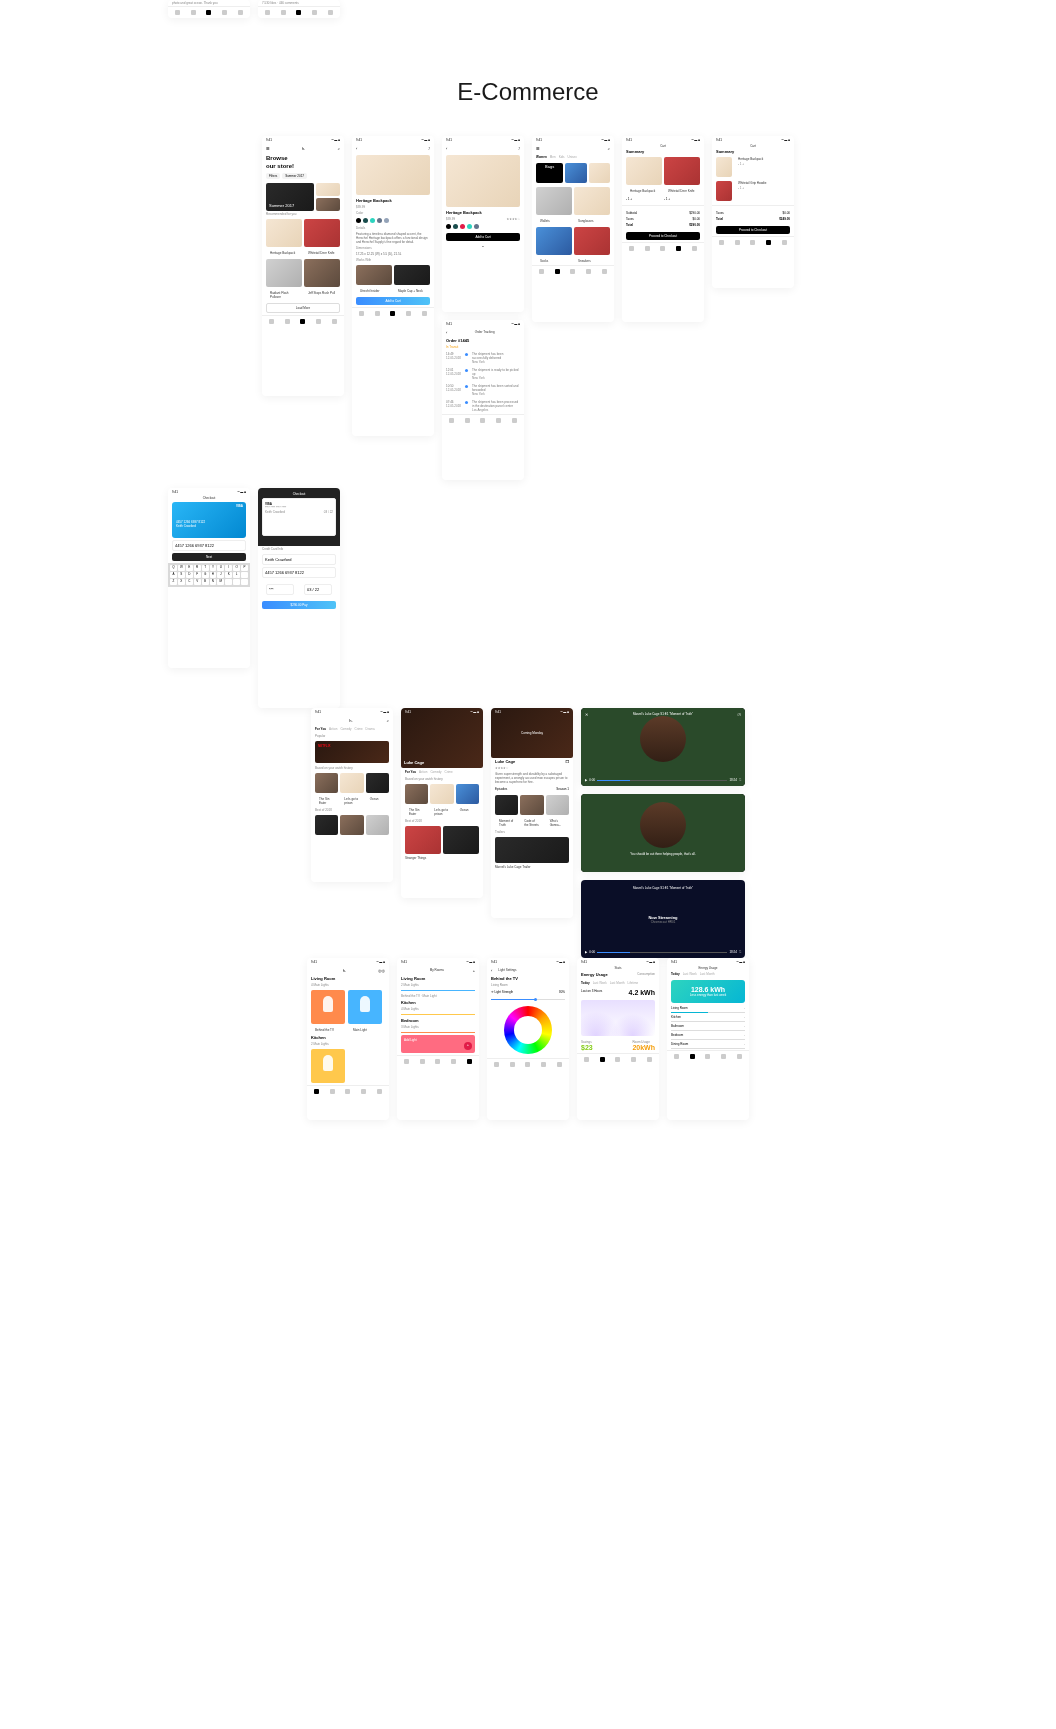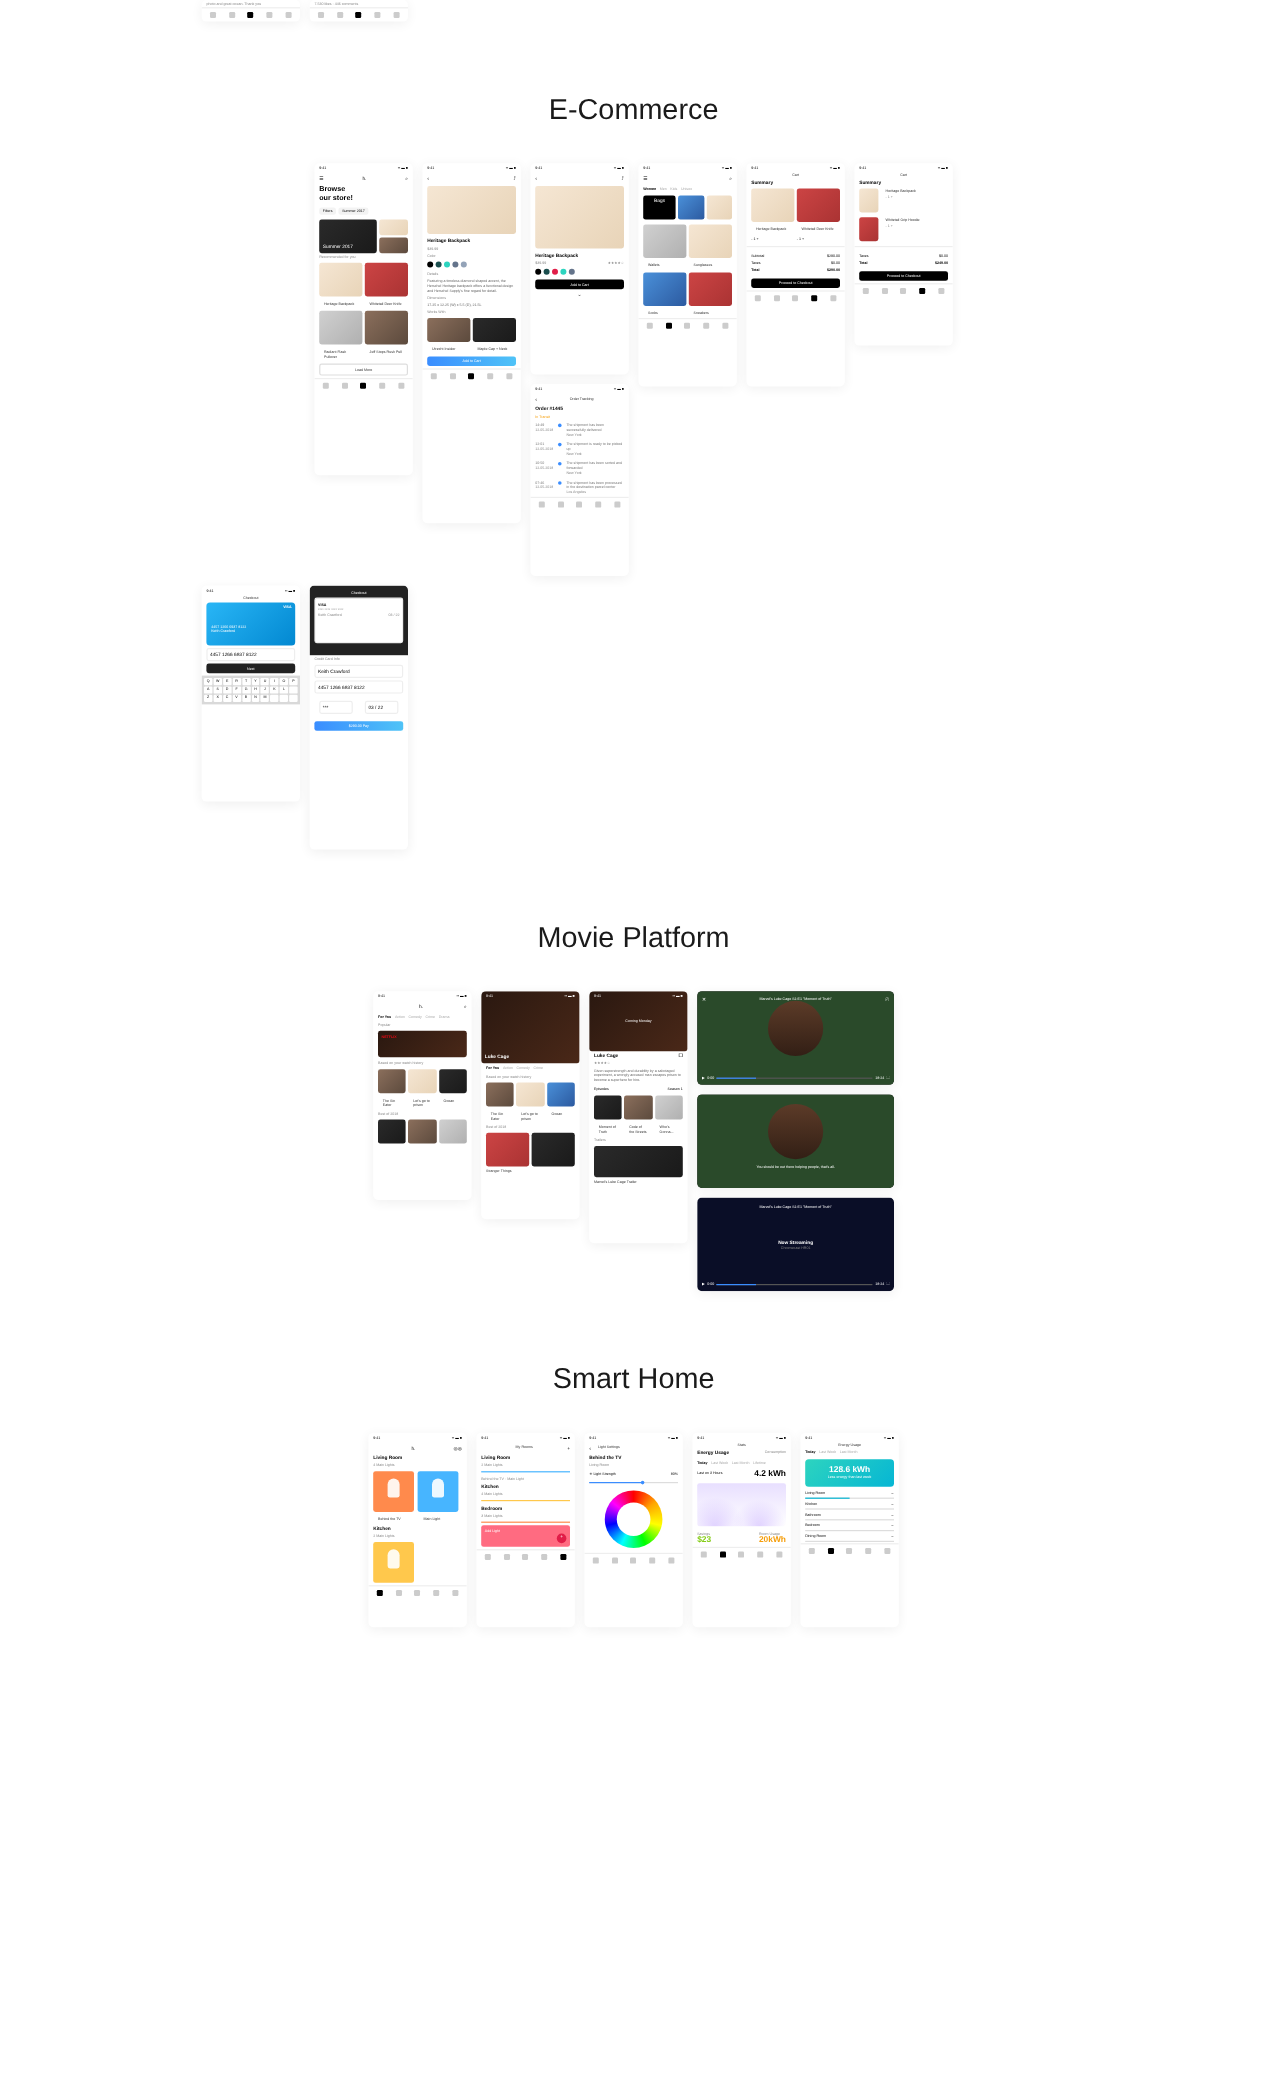--- a/index.html
+++ b/index.html
@@ -521,21 +521,20 @@
     <div class="card">Keith Crawford</div>
     <div class="card">4457 1266 6937 8122</div>
     <div class="row">
           <div class="card" style="flex:1">***</div>
           <div class="card" style="flex:1">03 / 22</div>
         </div>
     <div class="btn blue">$290.00 Pay</div>
   </div>
 </div>
 
-<h2 class="section-title">Movie Platform</h2>
 
 <div class="grid">
   <div class="mock" style="height:174px;">
     <div class="statusbar">
           <span>9:41</span>
           <span class="icons">•• ▬ ■</span>
         </div>
     <div class="row" style="justify-content:space-between;">
           <span></span>
           <span>h.</span>
@@ -673,21 +672,20 @@
               <span>0:00</span>
               <div class="pbar"></div>
               <span>18:24</span>
               <span>⛶</span>
             </div>
       </div>
     </div>
   </div>
 </div>
 
-<h2 class="section-title">Smart Home</h2>
 
 <div class="grid">
   <div class="mock" style="height:162px;">
     <div class="statusbar">
           <span>9:41</span>
           <span class="icons">•• ▬ ■</span>
         </div>
     <div class="row" style="justify-content:space-between;">
           <span></span>
           <span>h.</span>

